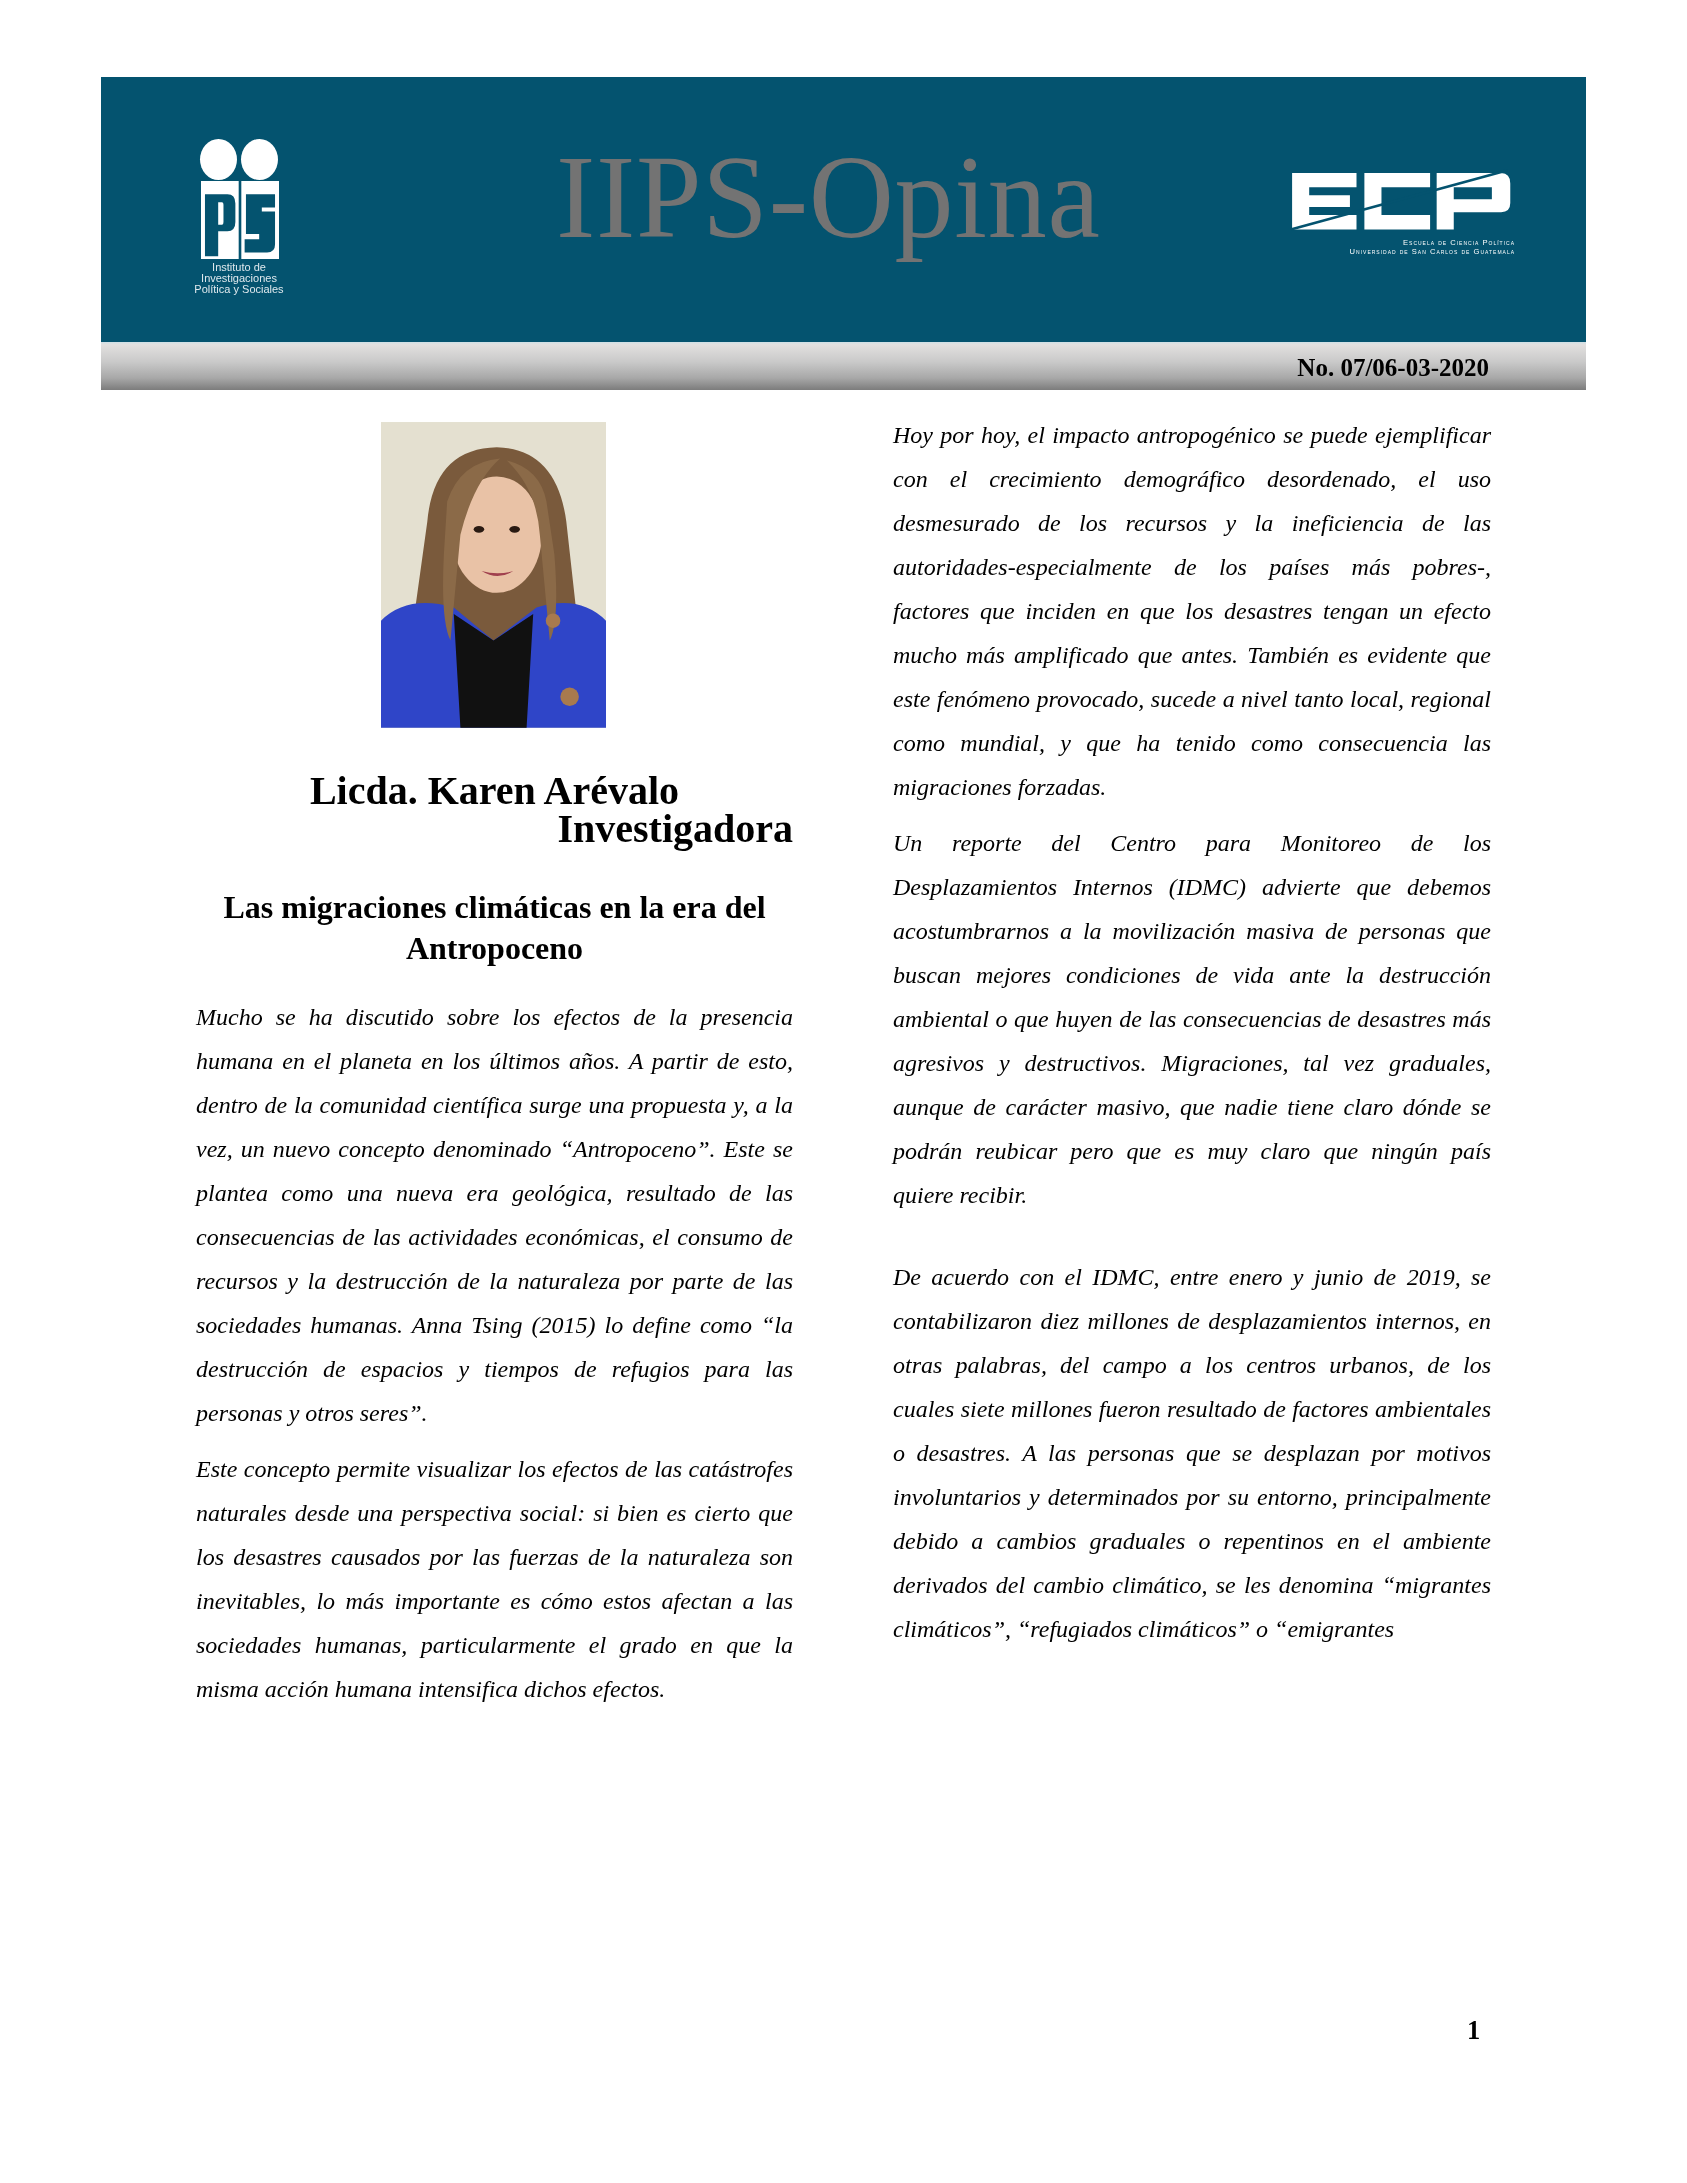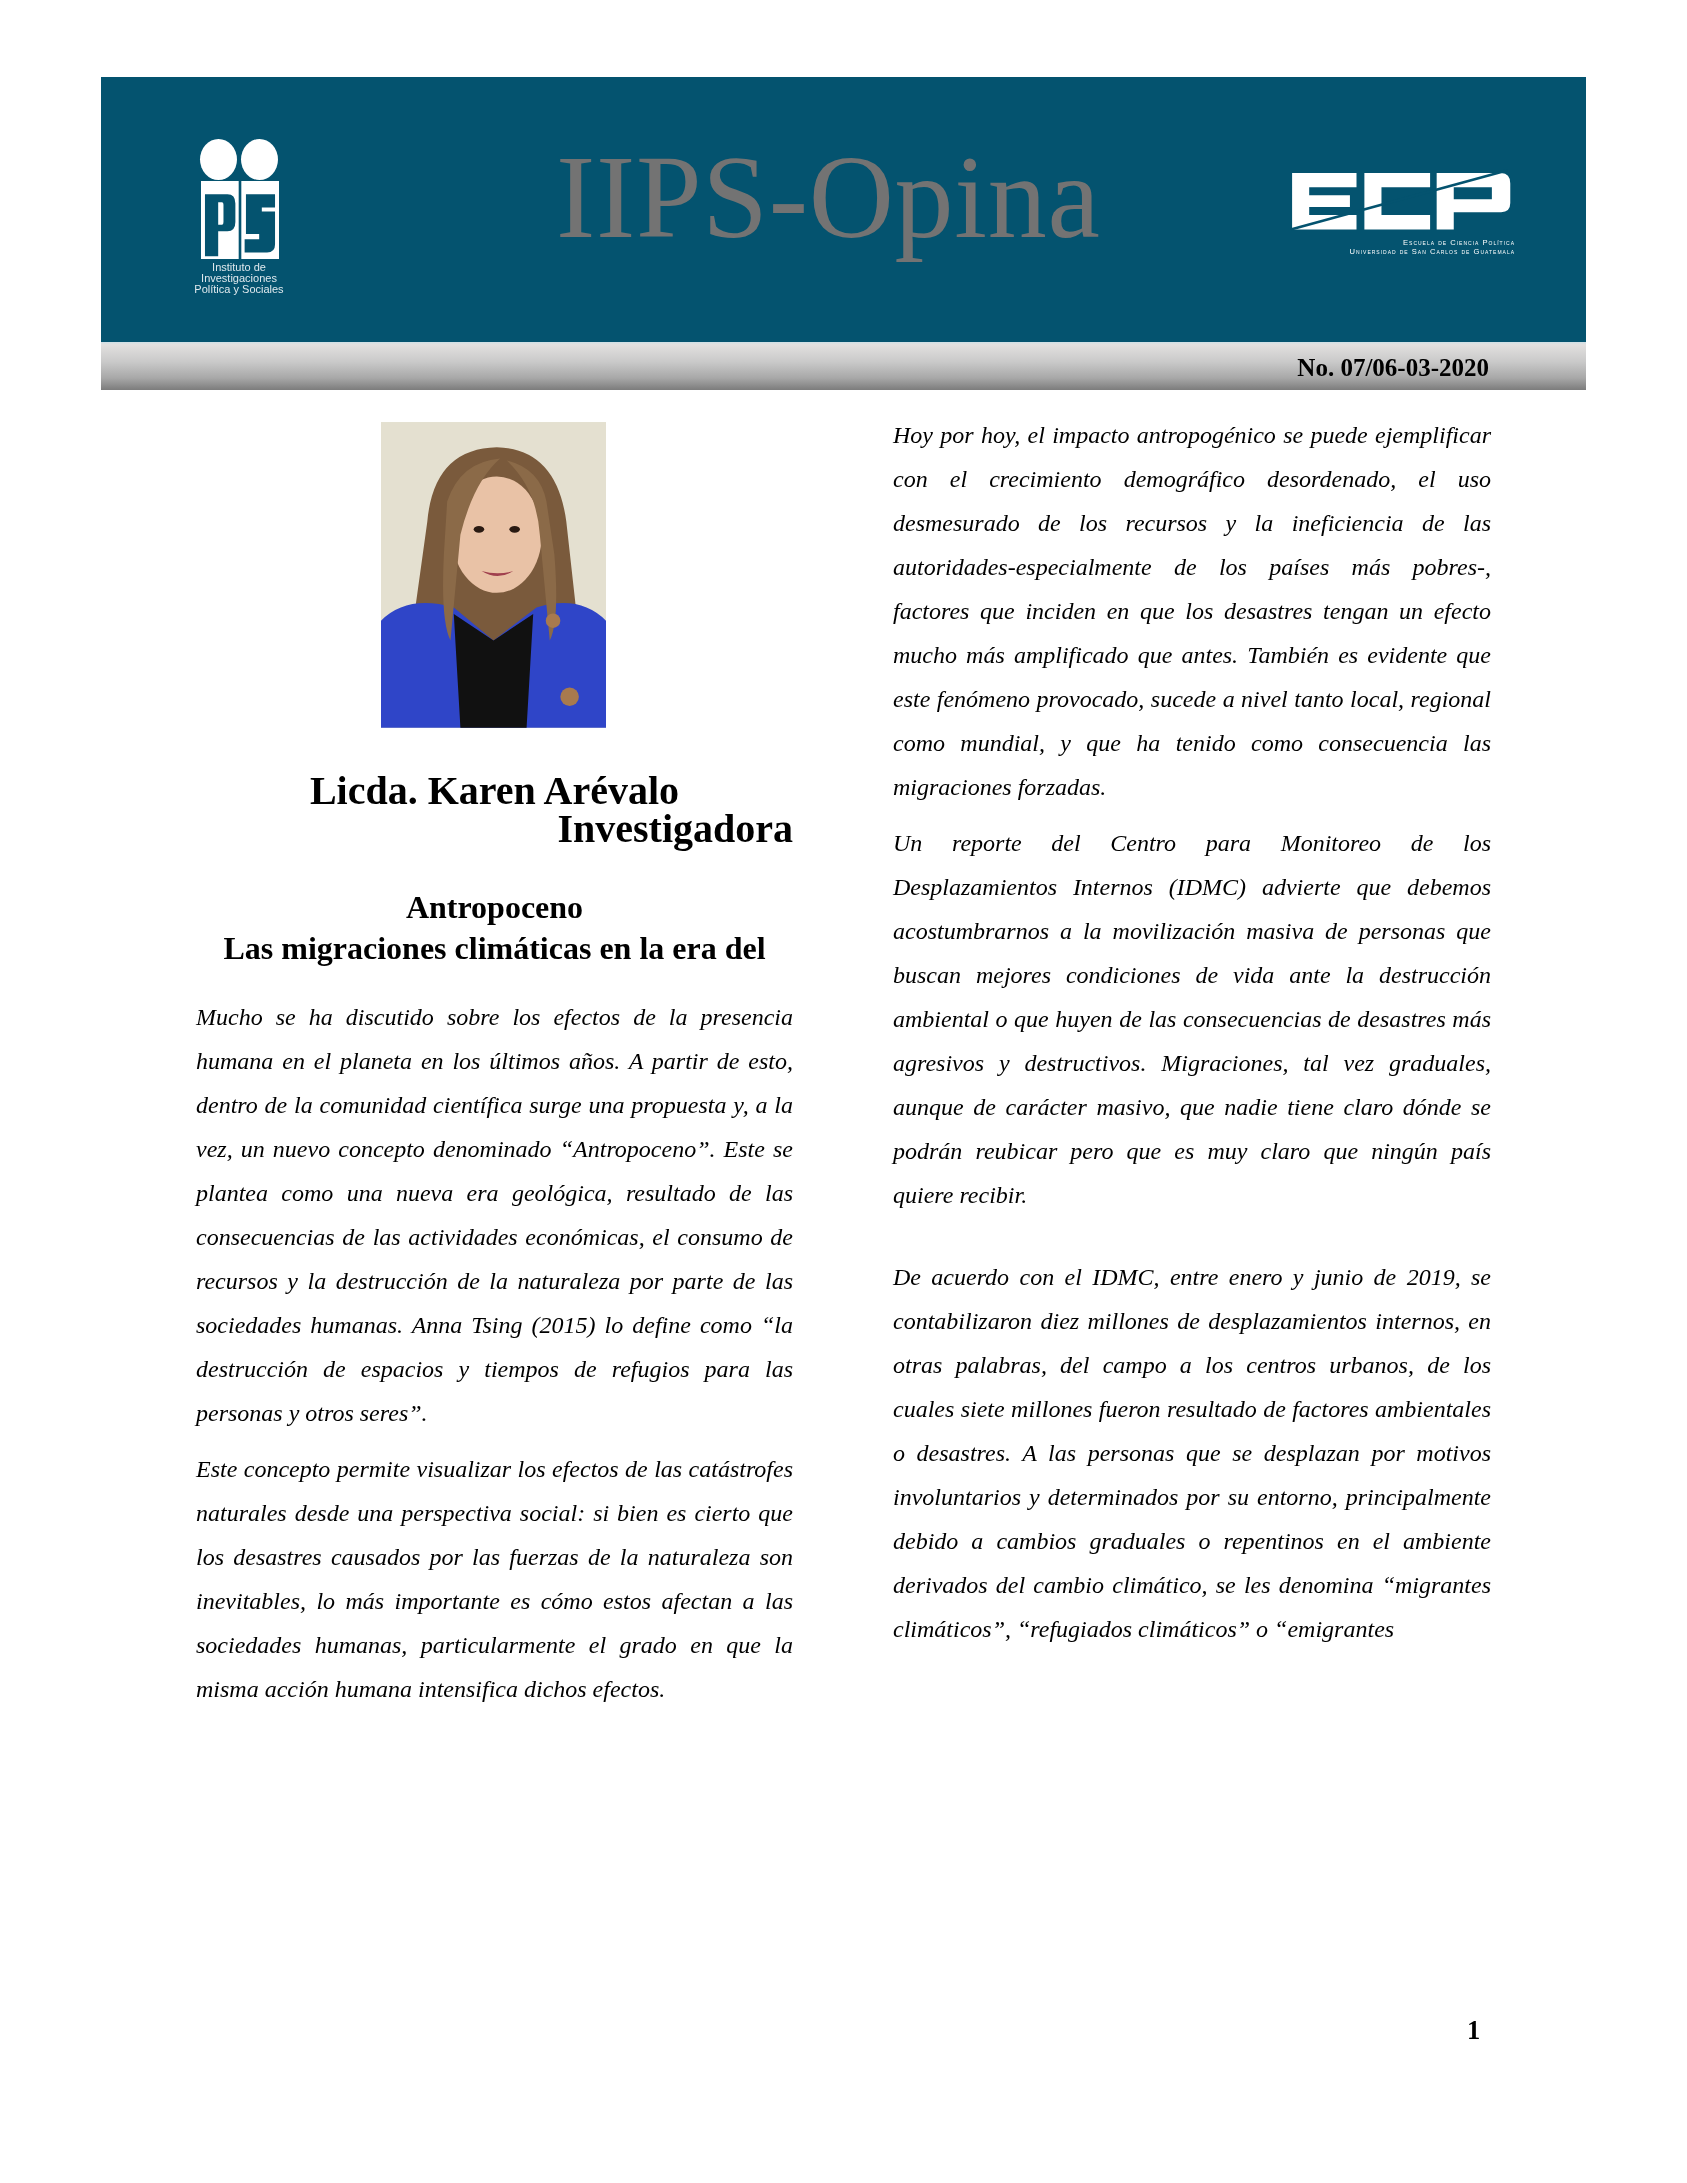--- a/index.html
+++ b/index.html
@@ -106,22 +106,22 @@
 
     <circle cx="260" cy="300" r="11" fill="#a87a4e"></circle>
     <circle cx="285" cy="415" r="14" fill="#a87a4e"></circle>
   </svg>
 </div>
 
 <div class="byline byline-name">Licda. Karen Arévalo</div>
 <div class="byline byline-role">Investigadora</div>
 
 <div class="headline">
+  <div>Las migraciones climáticas en la era del</div>
   <div>Antropoceno</div>
-  <div>Las migraciones climáticas en la era del</div>
 </div>
 
 <div class="col col-left">
   <p style="margin-bottom:12px;">Mucho se ha discutido sobre los efectos de la presencia humana en el planeta en los últimos años. A partir de esto, dentro de la comunidad científica surge una propuesta y, a la vez, un nuevo concepto denominado “Antropoceno”. Este se plantea como una nueva era geológica, resultado de las consecuencias de las actividades económicas, el consumo de recursos y la destrucción de la naturaleza por parte de las sociedades humanas. Anna Tsing (2015) lo define como “la destrucción de espacios y tiempos de refugios para las personas y otros seres”.</p>
   <p>Este concepto permite visualizar los efectos de las catástrofes naturales desde una perspectiva social: si bien es cierto que los desastres causados por las fuerzas de la naturaleza son inevitables, lo más importante es cómo estos afectan a las sociedades humanas, particularmente el grado en que la misma acción humana intensifica dichos efectos.</p>
 </div>
 
 <div class="col col-right">
   <p style="margin-bottom:12px;">Hoy por hoy, el impacto antropogénico se puede ejemplificar con el crecimiento demográfico desordenado, el uso desmesurado de los recursos y la ineficiencia de las autoridades-especialmente de los países más pobres-, factores que inciden en que los desastres tengan un efecto mucho más amplificado que antes. También es evidente que este fenómeno provocado, sucede a nivel tanto local, regional como mundial, y que ha tenido como consecuencia las migraciones forzadas.</p>
   <p style="margin-bottom:38px;">Un reporte del Centro para Monitoreo de los Desplazamientos Internos (IDMC) advierte que debemos acostumbrarnos a la movilización masiva de personas que buscan mejores condiciones de vida ante la destrucción ambiental o que huyen de las consecuencias de desastres más agresivos y destructivos. Migraciones, tal vez graduales, aunque de carácter masivo, que nadie tiene claro dónde se podrán reubicar pero que es muy claro que ningún país quiere recibir.</p>

